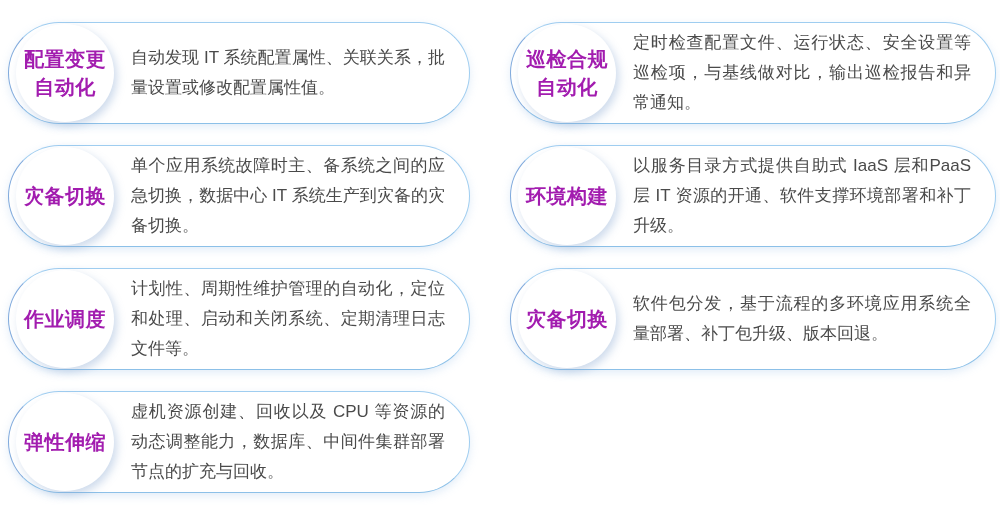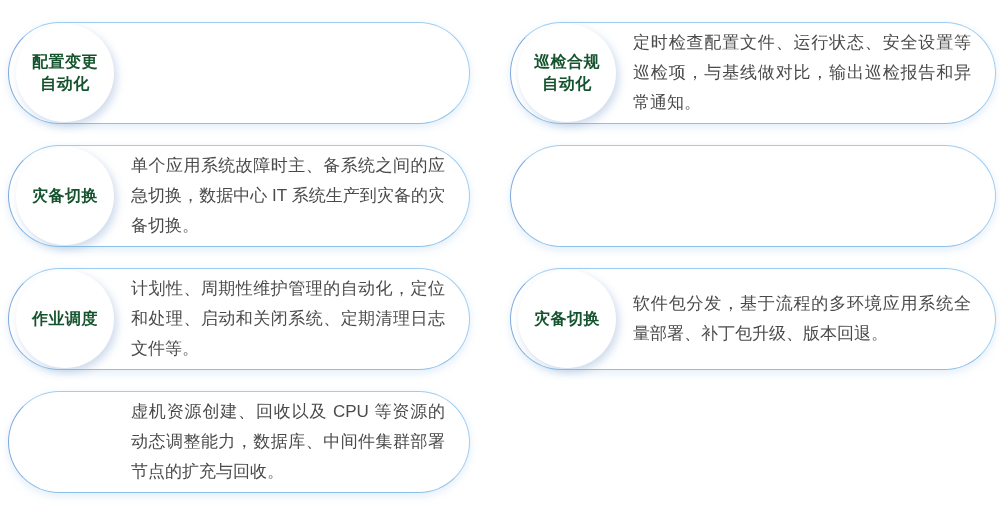--- a/index.html
+++ b/index.html
@@ -43,23 +43,23 @@
     height: 98px;
     border-radius: 50%;
     background: #ffffff;
     box-shadow: 3px 4px 9px rgba(125, 160, 205, 0.38);
     display: flex;
     align-items: center;
     justify-content: center;
     z-index: 2;
   }
   .feature-label {
-    color: #14532d;
+    color: #a21caf;
     font-weight: bold;
-    font-size: 16px;
+    font-size: 20px;
     line-height: 1.4;
     text-align: center;
     white-space: pre-line;
     letter-spacing: 0.5px;
   }
   .feature-desc {
     position: absolute;
     left: 122px;
     right: 24px;
     top: 0;
@@ -76,20 +76,23 @@
 <body>
 
 <div class="canvas">
   <div class="cards-grid">
 
     <div class="feature-card">
       <div class="feature-badge">
         <div class="feature-label">配置变更
 自动化</div>
       </div>
+      <div class="feature-desc">
+          <span>自动发现 IT 系统配置属性、关联关系，批量设置或修改配置属性值。</span>
+        </div>
     </div>
 
     <div class="feature-card">
       <div class="feature-badge">
         <div class="feature-label">巡检合规
 自动化</div>
       </div>
       <div class="feature-desc">
           <span>定时检查配置文件、运行状态、安全设置等巡检项，与基线做对比，输出巡检报告和异常通知。</span>
         </div>
@@ -99,20 +102,26 @@
       <div class="feature-badge">
         <div class="feature-label">灾备切换</div>
       </div>
       <div class="feature-desc">
           <span>单个应用系统故障时主、备系统之间的应急切换，数据中心 IT 系统生产到灾备的灾备切换。</span>
         </div>
     </div>
 
 
     <div class="feature-card">
+      <div class="feature-badge">
+        <div class="feature-label">环境构建</div>
+      </div>
+      <div class="feature-desc">
+          <span>以服务目录方式提供自助式 IaaS 层和PaaS 层 IT 资源的开通、软件支撑环境部署和补丁升级。</span>
+        </div>
     </div>
 
     <div class="feature-card">
       <div class="feature-badge">
         <div class="feature-label">作业调度</div>
       </div>
       <div class="feature-desc">
           <span>计划性、周期性维护管理的自动化，定位和处理、启动和关闭系统、定期清理日志文件等。</span>
         </div>
     </div>
@@ -120,19 +129,22 @@
     <div class="feature-card">
       <div class="feature-badge">
         <div class="feature-label">灾备切换</div>
       </div>
       <div class="feature-desc">
           <span>软件包分发，基于流程的多环境应用系统全量部署、补丁包升级、版本回退。</span>
         </div>
     </div>
 
     <div class="feature-card">
+      <div class="feature-badge">
+        <div class="feature-label">弹性伸缩</div>
+      </div>
       <div class="feature-desc">
           <span>虚机资源创建、回收以及 CPU 等资源的动态调整能力，数据库、中间件集群部署节点的扩充与回收。</span>
         </div>
     </div>
 
   </div>
 </div>
 
 </body></html>

